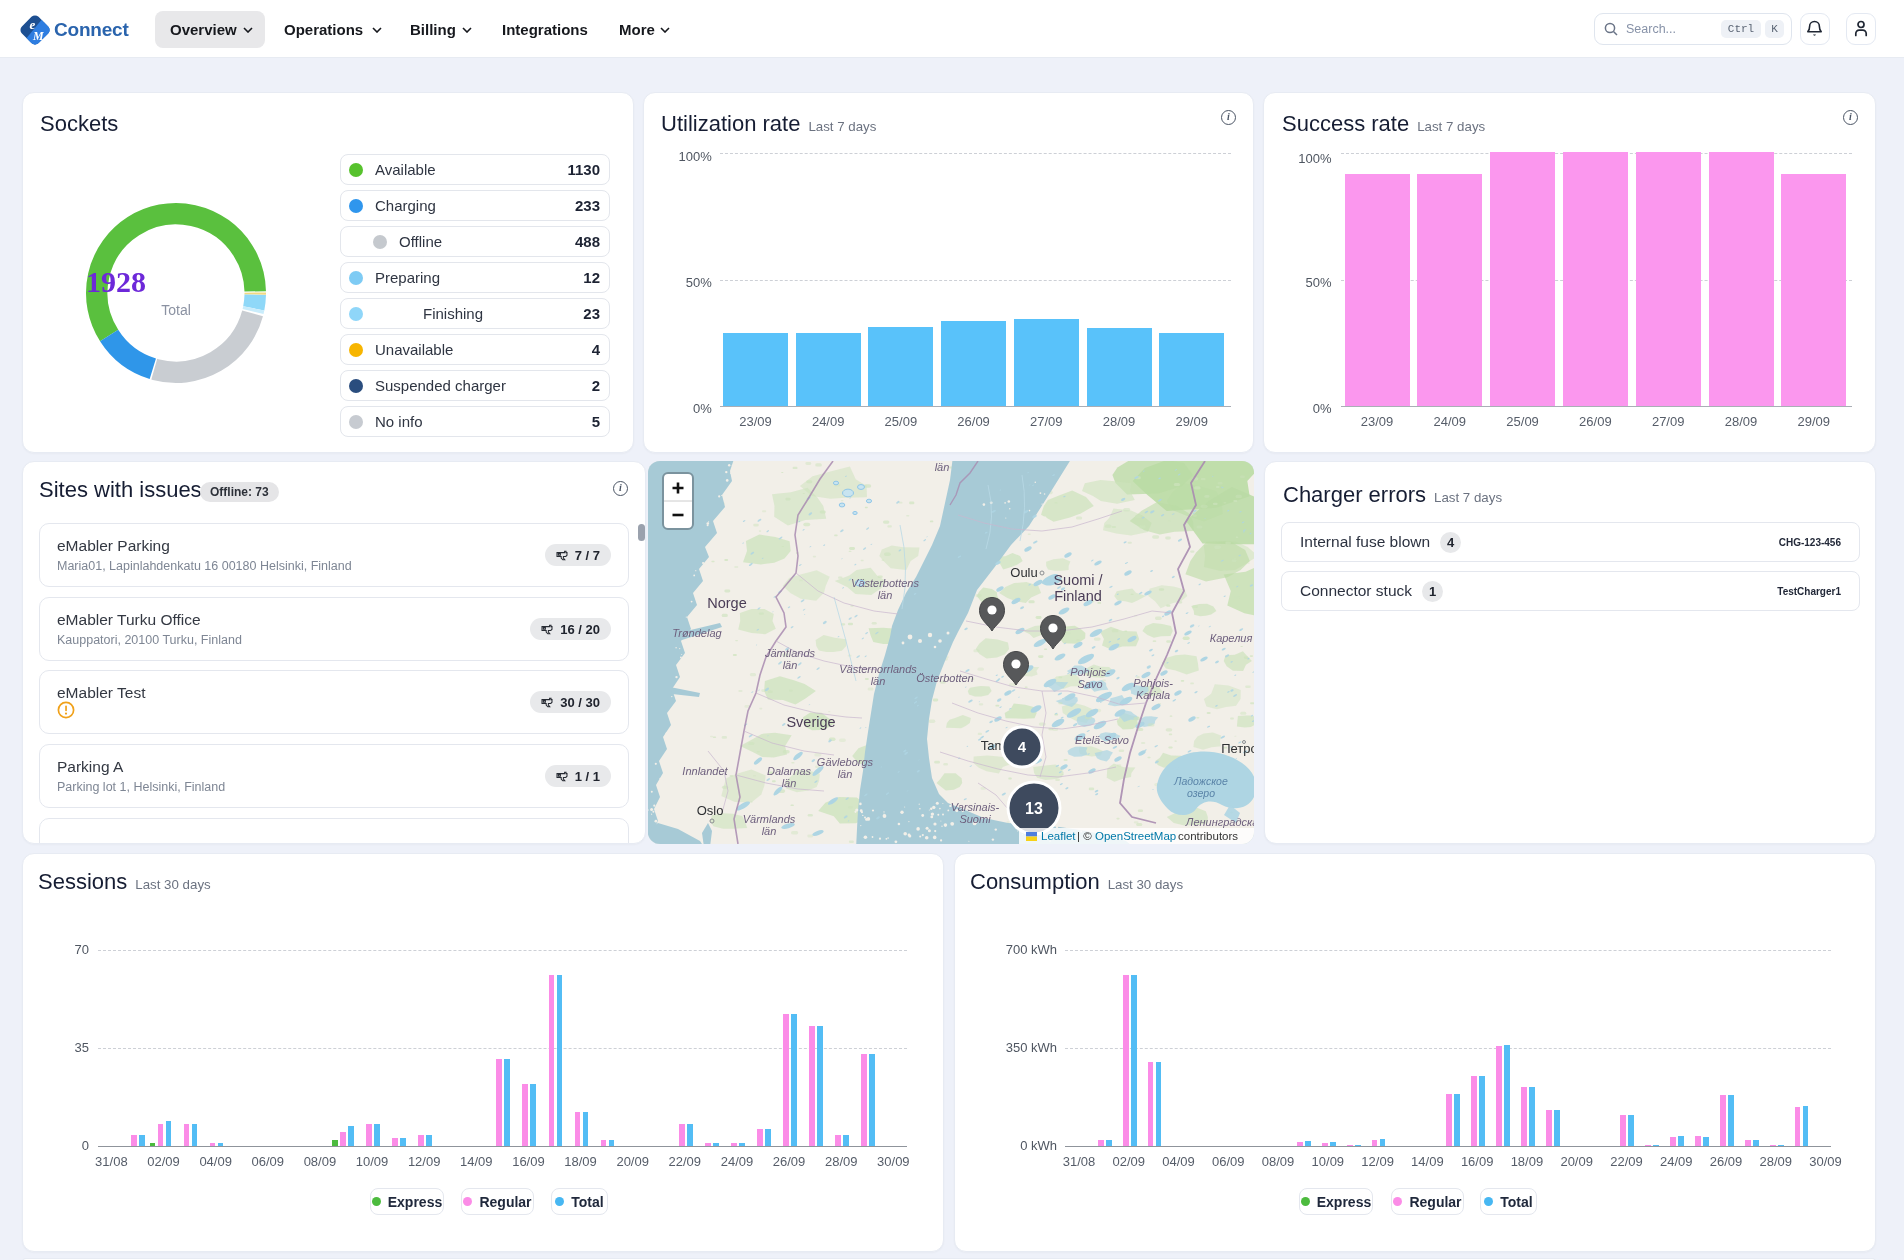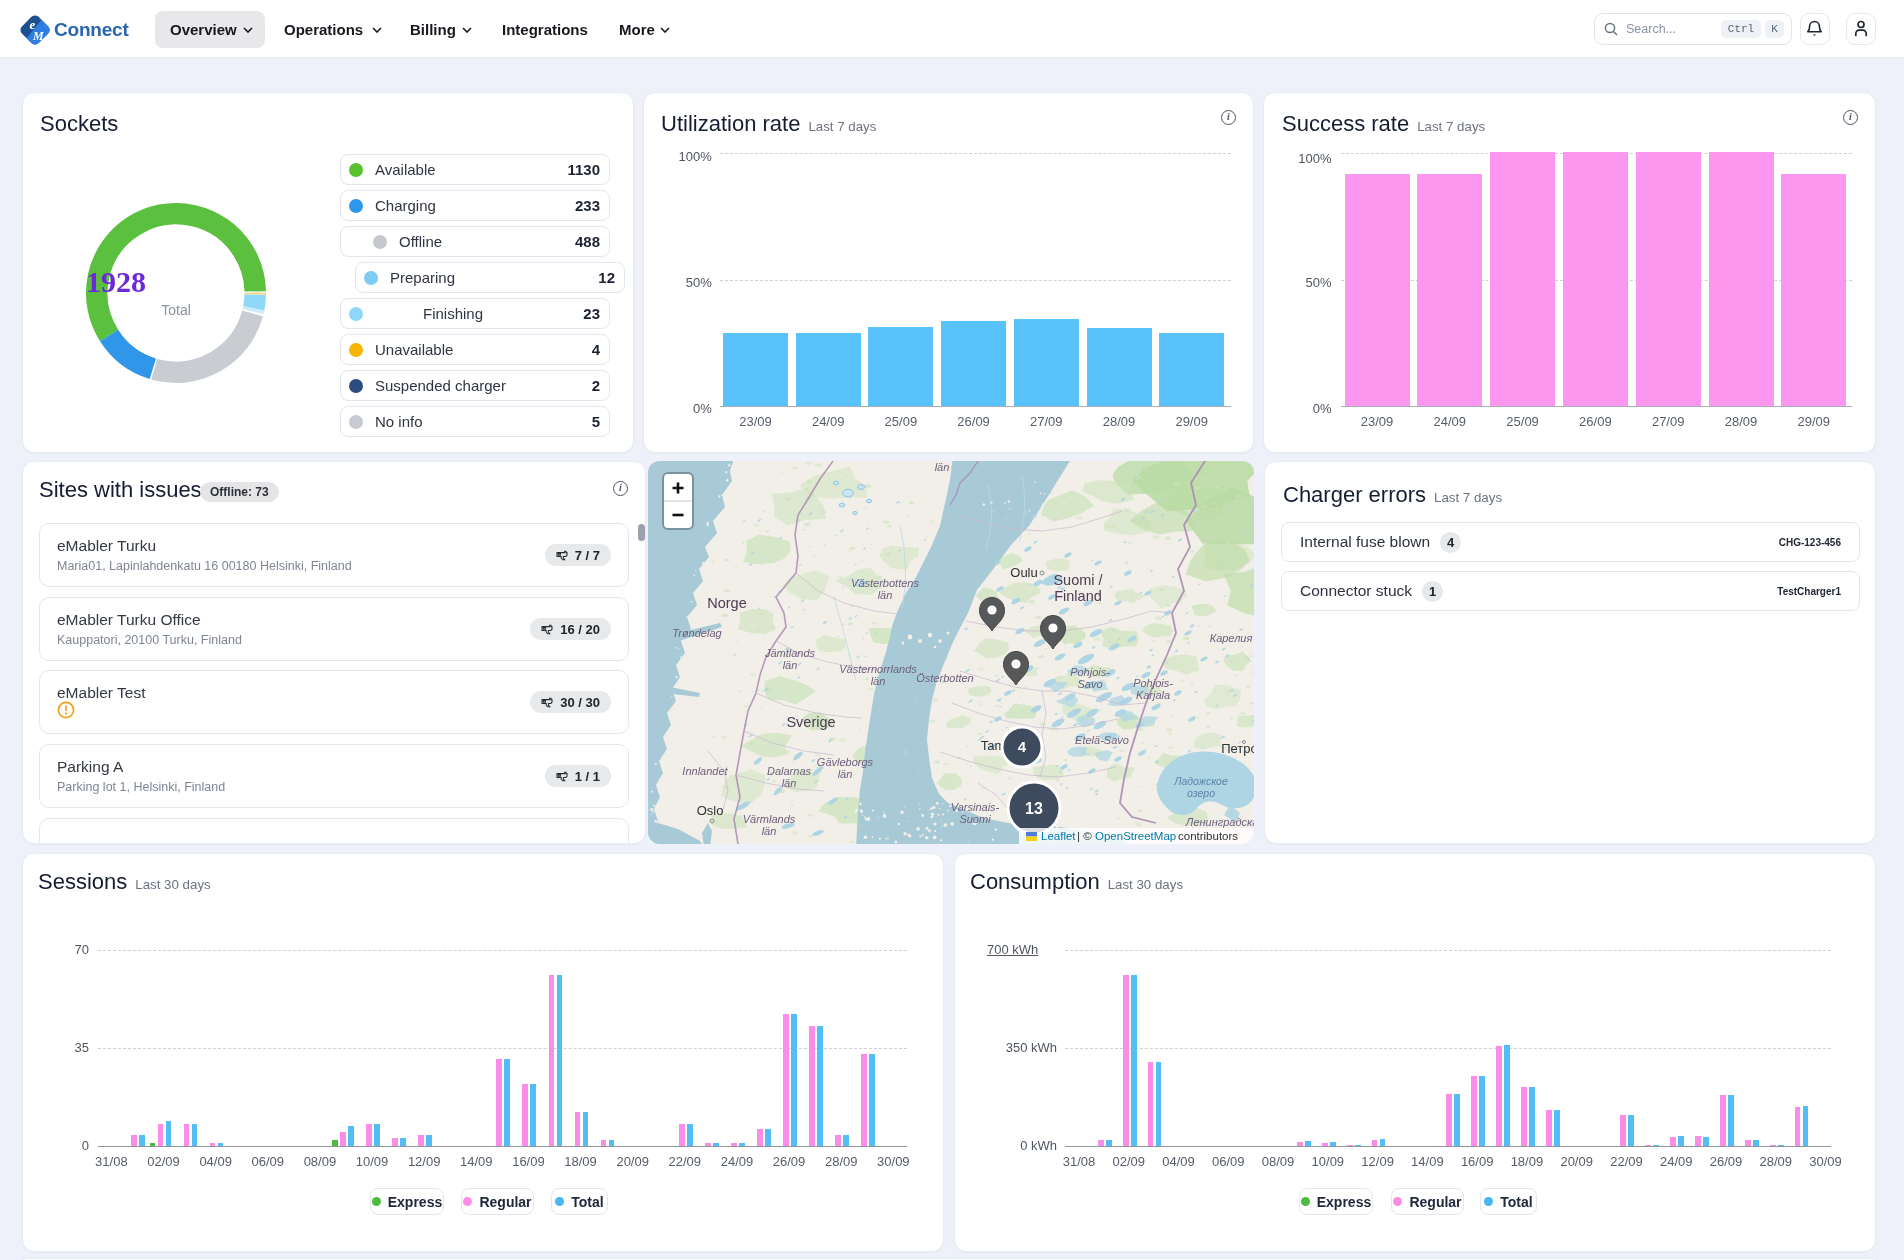--- a/index.html
+++ b/index.html
@@ -114,21 +114,21 @@
   <div class="lrow" style="left:317px;top:97px;">
       <span class="dot" style="background:#2f96ed;"></span>
       <span class="lbl">Charging</span>
       <span class="num">233</span>
     </div>
   <div class="lrow" style="left:317px;top:133px;padding-left:32px;">
       <span class="dot" style="background:#c5c9ce;"></span>
       <span class="lbl">Offline</span>
       <span class="num">488</span>
     </div>
-  <div class="lrow" style="left:332px;top:169px;">
+  <div class="lrow" style="left:317px;top:169px;">
       <span class="dot" style="background:#7ecbf4;"></span>
       <span class="lbl">Preparing</span>
       <span class="num">12</span>
     </div>
   <div class="lrow" style="left:317px;top:205px;gap:48px;">
       <span class="dot" style="background:#8fd6f9;"></span>
       <span class="lbl">Finishing</span>
       <span class="num">23</span>
     </div>
   <div class="lrow" style="left:317px;top:241px;">
@@ -200,21 +200,21 @@
       <div class="bar" style="left:517.3px;top:81px;width:65px;height:232px;background:#fb97ee;"></div>
       <div class="xlab" style="left:507.29999999999995px;top:321px;width:85px;">29/09</div>
     </div>
 </div>
 
 <div class="card" style="left:22px;top:461px;width:624px;height:383px;overflow:hidden;">
   <div style="position:absolute;left:16px;top:15px;"><span class="ctitle">Sites with issues</span></div>
   <div style="position:absolute;left:177px;top:20px;height:20px;background:#e5e5e7;border-radius:10px;padding:0 10px;font-size:12px;font-weight:700;color:#2c3038;line-height:20px;">Offline: 73</div>
   <div class="info" style="right:17px;top:19px;"></div>
   <div class="srow" style="top:61px;">
-    <div class="t">eMabler Turku</div>
+    <div class="t">eMabler Parking</div>
       <div class="a">Maria01, Lapinlahdenkatu 16 00180 Helsinki, Finland</div>
     <div class="spill"><svg width="12" height="11" viewBox="0 0 12 11">
           <path d="M1 2.6 L8.6 2.6 L8.6 1.2 L10 1.2 L10 2.6 L11 2.6 L11 5.2 L9.8 6.4 L7.4 6.4 L7.4 8 L8.8 9.8 L6.8 9.8 L5.2 8 L5.2 6.4 L1 6.4 Z M2.4 3.8 L4.4 3.8 L4.4 5.2 L2.4 5.2 Z" fill="none" stroke="#272b33" stroke-width="1.05"></path>
         </svg>7 / 7</div>
   </div>
   <div class="srow" style="top:135px;">
     <div class="t">eMabler Turku Office</div>
       <div class="a">Kauppatori, 20100 Turku, Finland</div>
     <div class="spill"><svg width="12" height="11" viewBox="0 0 12 11">
           <path d="M1 2.6 L8.6 2.6 L8.6 1.2 L10 1.2 L10 2.6 L11 2.6 L11 5.2 L9.8 6.4 L7.4 6.4 L7.4 8 L8.8 9.8 L6.8 9.8 L5.2 8 L5.2 6.4 L1 6.4 Z M2.4 3.8 L4.4 3.8 L4.4 5.2 L2.4 5.2 Z" fill="none" stroke="#272b33" stroke-width="1.05"></path>
@@ -1252,21 +1252,21 @@
   <div class="legpill" style="left:438px;top:334px;width:73px;height:27px;"><span class="d" style="background:#fb8ce7;"></span>Regular</div>
   <div class="legpill" style="left:528px;top:334px;width:57px;height:27px;"><span class="d" style="background:#47b7f2;"></span>Total</div>
 </div>
 
 <div class="card" style="left:954px;top:853px;width:922px;height:399px;">
   <div style="position:absolute;left:15px;top:15px;"><span class="ctitle">Consumption</span><span class="csub">Last 30 days</span></div>
   <div id="consumption" style="position:absolute;left:0;top:0;width:922px;height:399px;">
       <div style="position:absolute;left:110px;top:96px;width:766px;height:0;border-top:1.5px dashed #cdd0d6;"></div>
       <div style="position:absolute;left:110px;top:194px;width:766px;height:0;border-top:1.5px dashed #cdd0d6;"></div>
       <div style="position:absolute;left:110px;top:292px;width:766px;height:0;border-top:1.5px solid #8f949b;"></div>
-      <div class="glabel" style="left:32px;top:88px;width:70px;text-align:left;text-decoration:underline;">700 kWh</div>
+      <div class="glabel" style="left:32px;top:88px;width:70px;text-align:right;">700 kWh</div>
       <div class="glabel" style="left:32px;top:186px;width:70px;text-align:right;">350 kWh</div>
       <div class="glabel" style="left:32px;top:284px;width:70px;text-align:right;">0 kWh</div>
       <div class="bar" style="left:142.885px;top:286.4px;width:5.8px;height:5.6000000000000005px;background:#fb8ce7;"></div>
       <div class="bar" style="left:150.885px;top:286.4px;width:5.8px;height:5.6000000000000005px;background:#53bdf5;"></div>
       <div class="bar" style="left:167.77px;top:121.19999999999999px;width:5.8px;height:170.8px;background:#fb8ce7;"></div>
       <div class="bar" style="left:175.77px;top:121.19999999999999px;width:5.8px;height:170.8px;background:#53bdf5;"></div>
       <div class="bar" style="left:192.655px;top:208px;width:5.8px;height:84.00000000000001px;background:#fb8ce7;"></div>
       <div class="bar" style="left:200.655px;top:208px;width:5.8px;height:84.00000000000001px;background:#53bdf5;"></div>
       <div class="bar" style="left:341.96500000000003px;top:287.8px;width:5.8px;height:4.2px;background:#fb8ce7;"></div>
       <div class="bar" style="left:349.96500000000003px;top:287.24px;width:5.8px;height:4.760000000000001px;background:#53bdf5;"></div>

